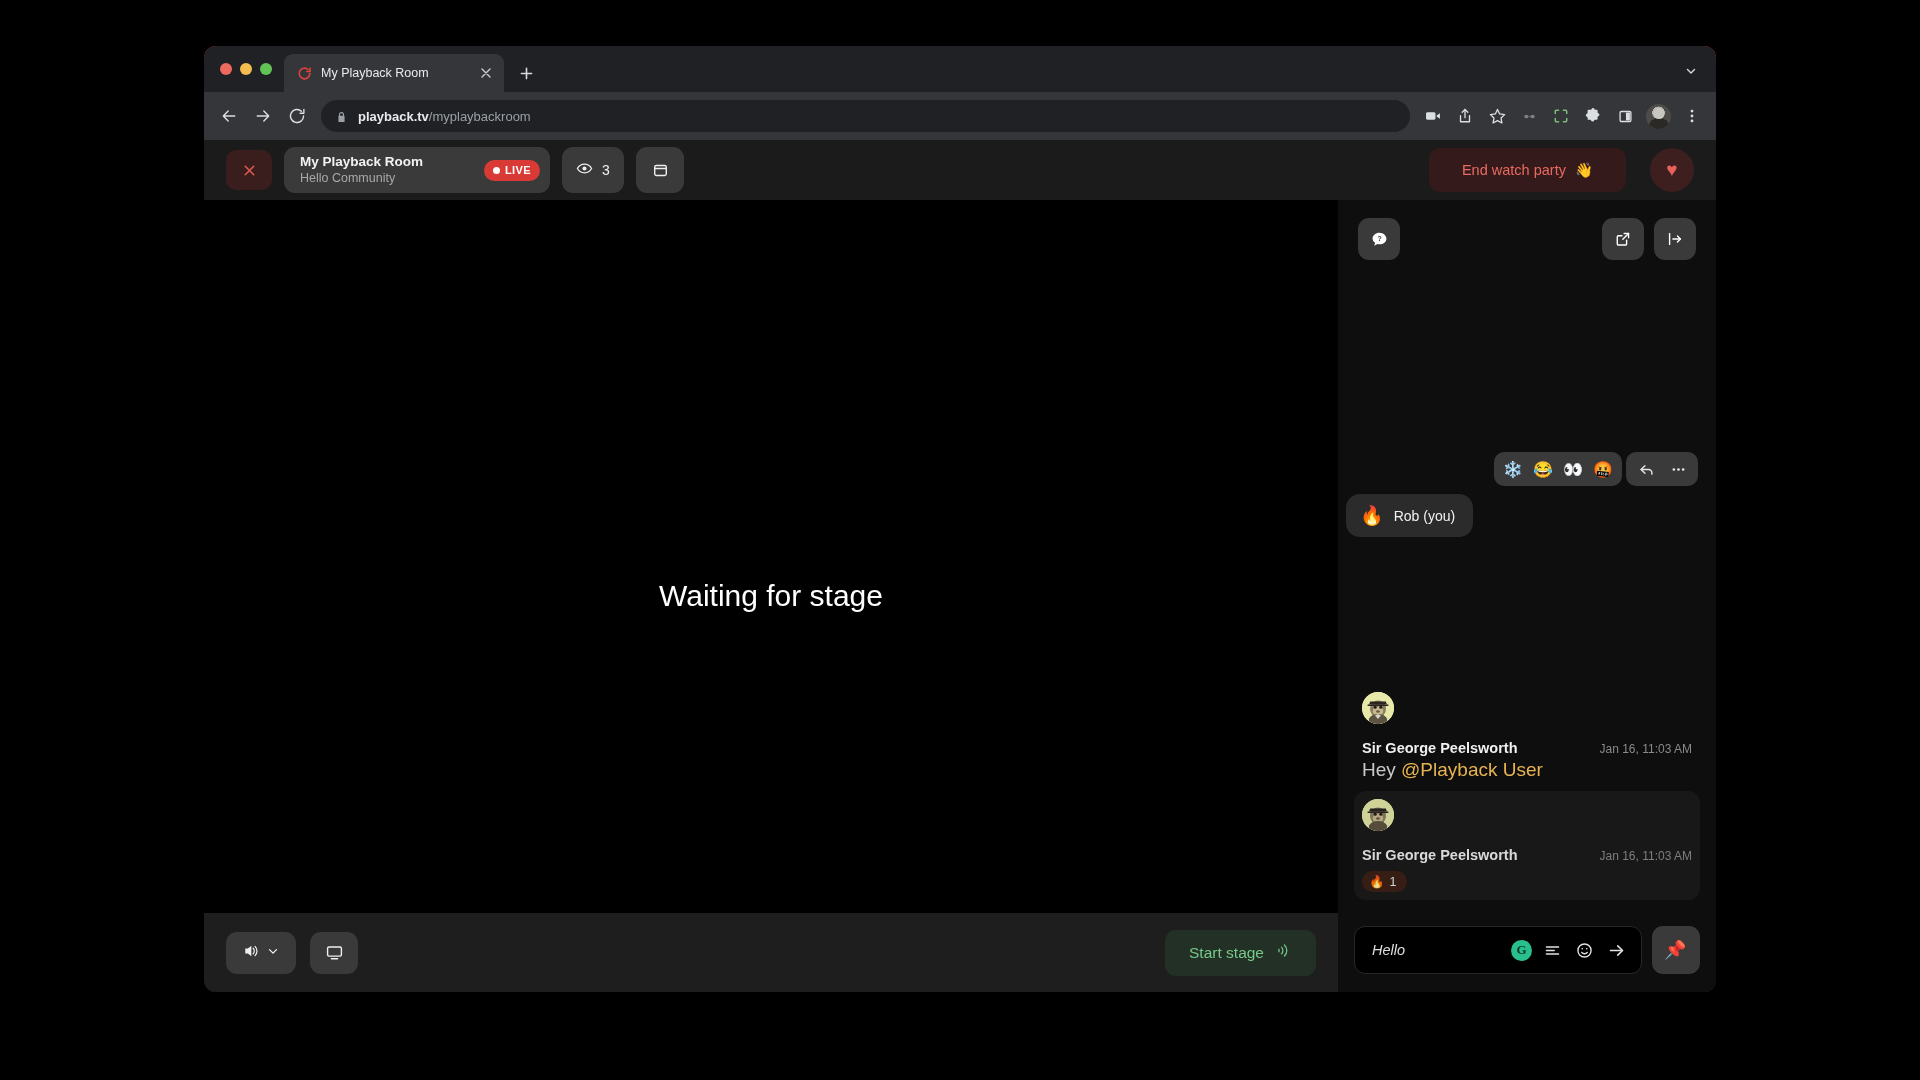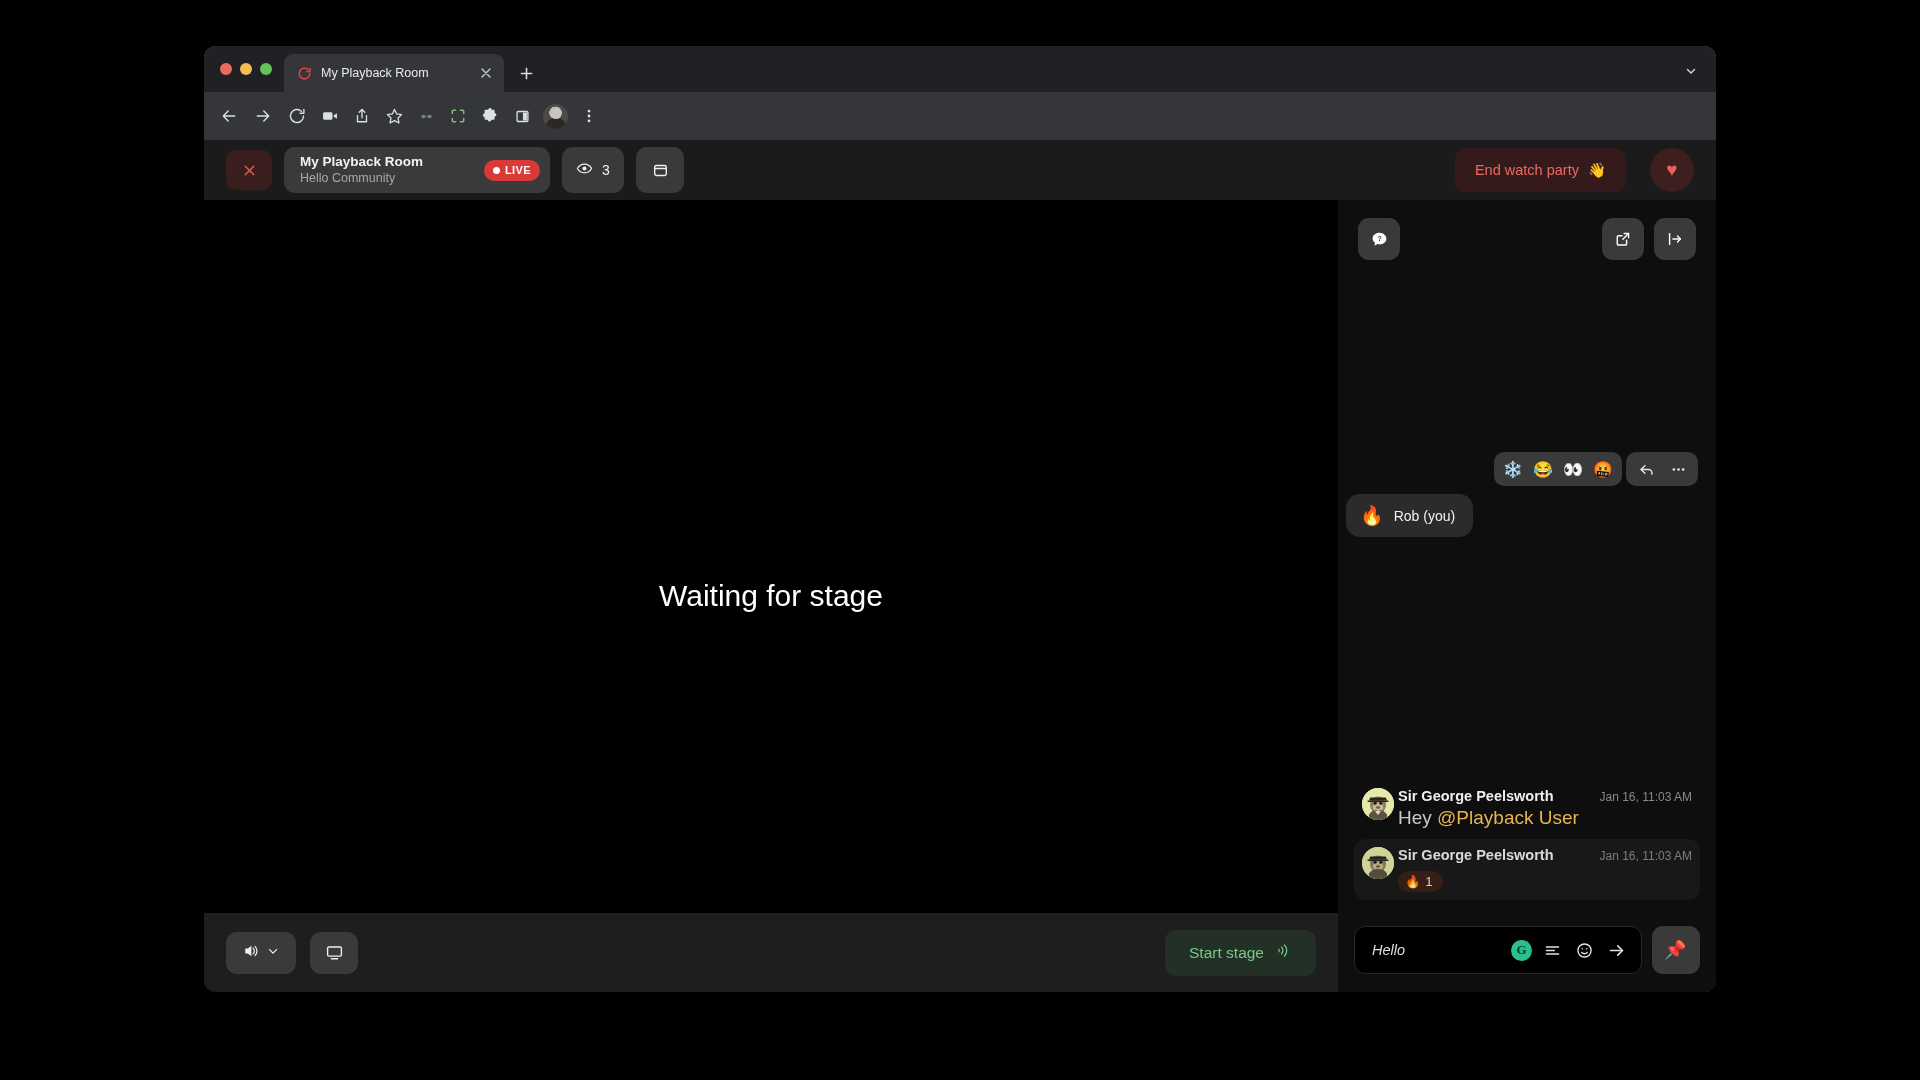--- a/index.html
+++ b/index.html
@@ -153,21 +153,21 @@
   #layout-button {
     height: 46px; width: 48px; border-radius: 11px;
     background: #3a3a3a; color: #f0f0f0;
     display: flex; align-items: center; justify-content: center;
   }
   #header-spacer { flex: 1; }
   #end-party-button {
     height: 44px; border-radius: 11px;
     background: #341a1a; color: #ea6a62;
     display: flex; align-items: center; gap: 9px;
-    padding: 0 20px; font-size: 14.5px;
+    padding: 0 33px; font-size: 14.5px;
   }
   #heart-button {
     width: 44px; height: 44px; border-radius: 50%;
     background: #3d1f1f; color: #e8615a;
     display: flex; align-items: center; justify-content: center;
     margin-left: 12px; font-size: 19px;
   }
 
   
   #app-body { flex: 1; display: flex; min-height: 0; }
@@ -220,23 +220,24 @@
   }
   #chat-toolbar-spacer { flex: 1; }
 
   #chat-messages {
     flex: 1; min-height: 0;
     display: flex; flex-direction: column; justify-content: flex-end;
     padding: 0 16px 8px 16px; gap: 2px;
     position: relative;
   }
   .chat-message {
-    display: flex; gap: 4px;
+    display: flex; gap: 16px;
     padding: 8px 8px 8px 8px; border-radius: 12px;
     position: relative;
+    flex-direction: column;
   }
   .chat-message.highlighted { background: #1a1a1a; }
   .msg-avatar {
     width: 32px; height: 32px; flex: 0 0 32px; border-radius: 50%;
     background: #e3e6a8; overflow: hidden; position: relative;
   }
   .msg-body { flex: 1; min-width: 0; }
   .msg-head { display: flex; align-items: baseline; gap: 8px; }
   .msg-author { color: #f0f0f0; font-size: 14.5px; font-weight: bold; flex: 1; white-space: nowrap; overflow: hidden; }
   .msg-time { color: #8a8a8a; font-size: 12px; flex: 0 0 auto; }
@@ -359,20 +360,28 @@
           <path d="M4 11h14M12 5l6 6-6 6"></path>
         </svg>
     </div>
     <div class="nav-btn">
       <svg viewBox="0 0 22 22" width="18" height="18" fill="none" stroke="currentColor" stroke-width="1.7" stroke-linecap="round" stroke-linejoin="round">
           <path d="M19 11a8 8 0 1 1-2.6-5.9"></path>
           <path d="M19.4 3v4.6h-4.6"></path>
         </svg>
     </div>
 
+    <div id="omnibox">
+      <span id="lock-icon">
+        <svg viewBox="0 0 14 14" width="13" height="13" fill="currentColor">
+            <path d="M7 1.2a2.7 2.7 0 0 0-2.7 2.7v1.3H3.7v6.6h6.6V5.2H9.7V3.9A2.7 2.7 0 0 0 7 1.2zm0 1.2c.85 0 1.5.66 1.5 1.5v1.3h-3V3.9c0-.84.65-1.5 1.5-1.5z"></path>
+          </svg>
+      </span>
+      <span id="url-text"><span id="url-host">playback.tv</span><span id="url-path">/myplaybackroom</span></span>
+    </div>
 
     <div class="tool-btn">
       <svg viewBox="0 0 22 22" width="18" height="18" fill="currentColor">
           <rect x="2.5" y="6.5" width="11.5" height="9" rx="1.8"></rect>
           <path d="M15.4 10.3l4.1-2.6v6.6l-4.1-2.6z"></path>
         </svg>
     </div>
     <div class="tool-btn">
       <svg viewBox="0 0 22 22" width="18" height="18" fill="none" stroke="currentColor" stroke-width="1.6" stroke-linecap="round" stroke-linejoin="round">
           <path d="M11 3v10"></path>

